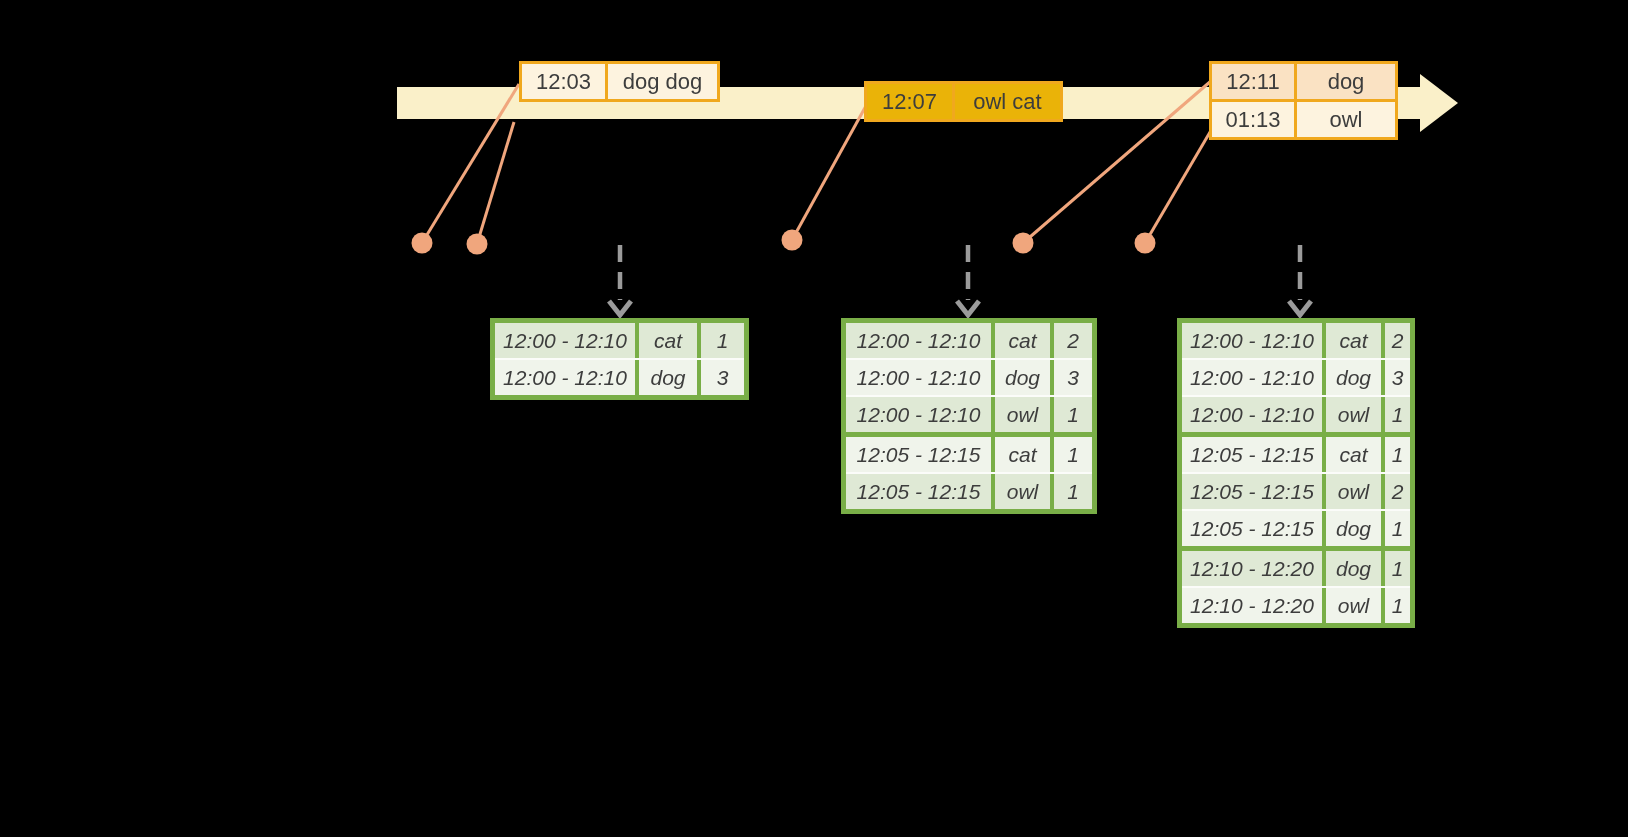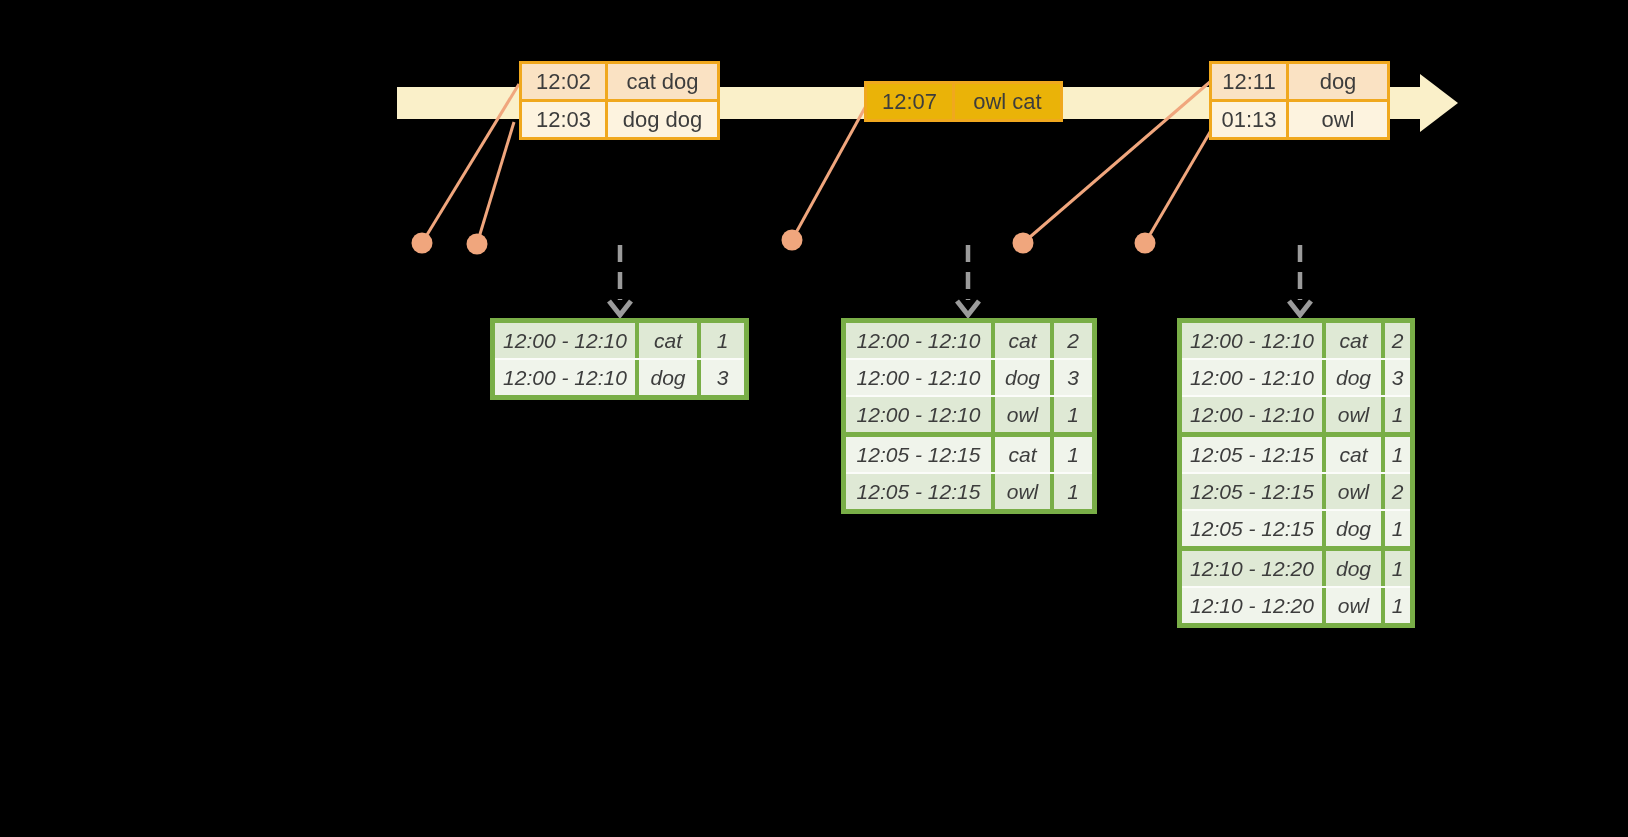--- a/index.html
+++ b/index.html
@@ -13,21 +13,21 @@
   .etable{position:absolute;border:3px solid #f0a81e;}
   .erow{display:flex;height:35px;}
   .erow + .erow{border-top:3px solid #f0a81e;}
   .ecell{display:flex;align-items:center;justify-content:center;font-size:22px;}
   .ecell.words{border-left:3px solid #f0a81e;}
   .erow.odd{background:#fae2c3;}
   .erow.even{background:#fdf3df;}
   .et1 .ecell.time{width:83px;} .et1 .ecell.words{width:109px;}
   .et2 .ecell.time{width:85px;} .et2 .ecell.words{width:105px;}
   .et2 .erow.odd{background:#eab308;}
-  .et3 .ecell.time{width:74px;} .et3 .ecell.words{width:98px;}
+  .et3 .ecell.time{width:82px;} .et3 .ecell.words{width:98px;}
 
   
   .gtable{position:absolute;border:5px solid #79ae47;font-style:italic;}
   .grow{display:flex;height:35px;}
   .grow + .grow{border-top:2px solid #fbfcf9;}
   .grow.group-start{border-top:5px solid #79ae47;}
   .gcell{display:flex;align-items:center;justify-content:center;font-size:21px;}
   .gcell + .gcell{border-left:4px solid #79ae47;}
   .grow.odd{background:#dfe9d5;}
   .grow.even{background:#f0f4eb;}
@@ -66,24 +66,20 @@
       <polyline points="957,301 968,315 979,301" fill="none" stroke="#9b9b9b" stroke-width="5"></polyline>
     </g>
     <g>
       <line x1="1300" y1="245" x2="1300" y2="300" stroke="#9b9b9b" stroke-width="4.5" stroke-dasharray="17 10"></line>
       <polyline points="1289,301 1300,315 1311,301" fill="none" stroke="#9b9b9b" stroke-width="5"></polyline>
     </g>
   </svg>
 
   <div class="etable et1" style="left:519px;top:61px;">
 
-      <div class="erow odd">
-        <div class="ecell time">12:02</div>
-        <div class="ecell words">cat dog</div>
-      </div>
 
       <div class="erow even">
         <div class="ecell time">12:03</div>
         <div class="ecell words">dog dog</div>
       </div>
     </div>
 
   <div class="etable et2" style="left:864px;top:81px;">
 
       <div class="erow odd">

